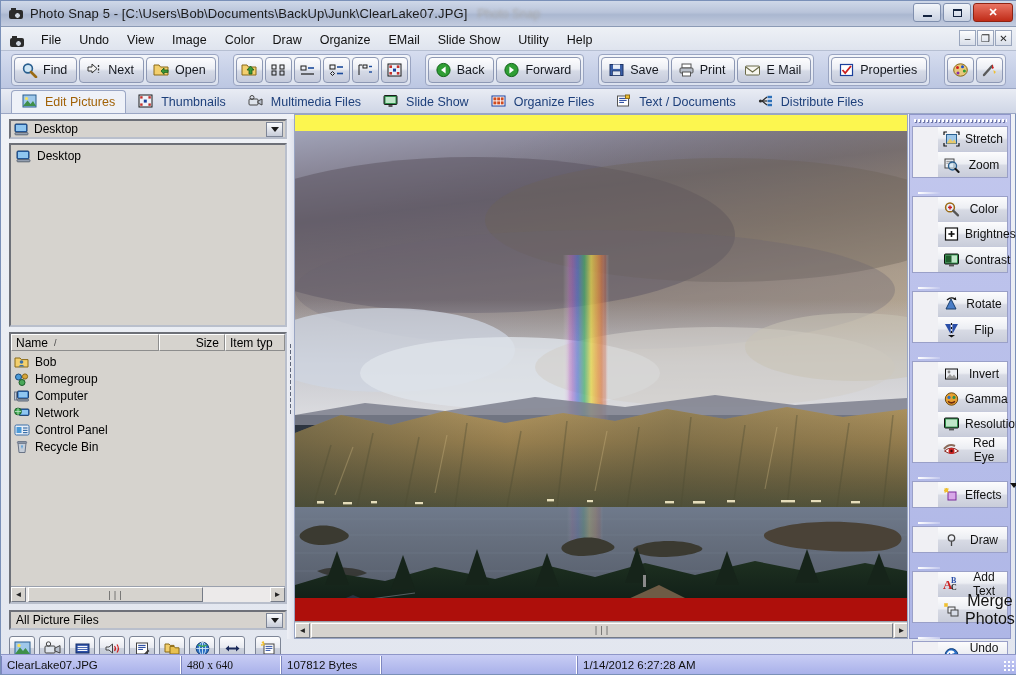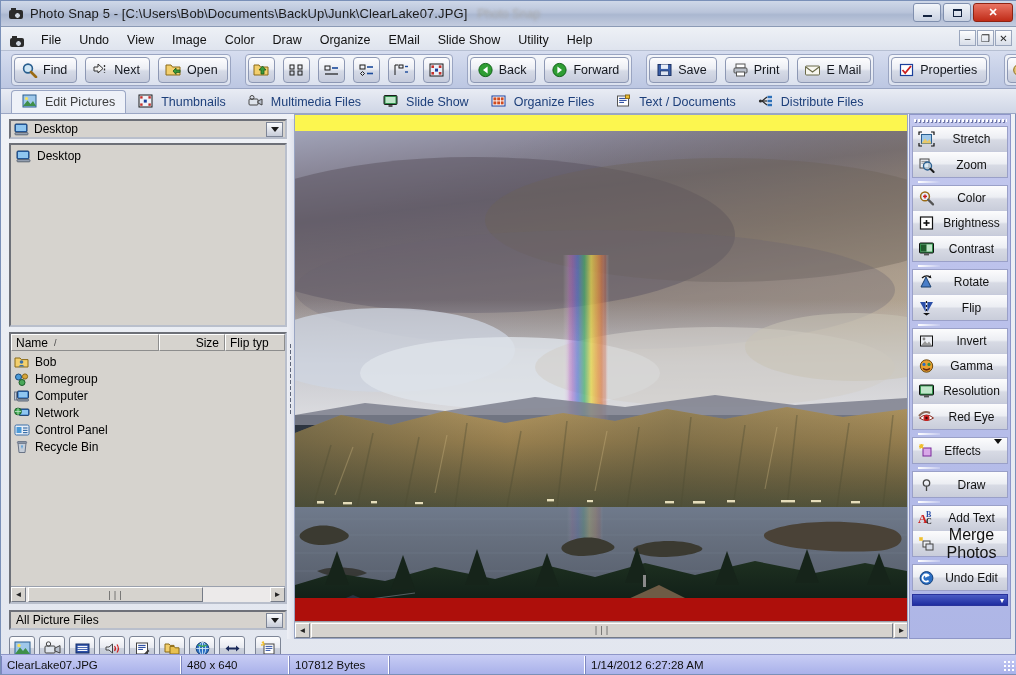--- a/index.html
+++ b/index.html
@@ -53,42 +53,42 @@
   
   .toolbar{
     position:absolute; left:0; top:50px; width:1016px; height:38px;
     background:linear-gradient(#d6ddef 0%, #c8d1e8 50%, #bcc7e2 100%);
     border-bottom:1px solid #9aa6c4;
     display:flex; align-items:center; padding-left:6px;
   }
   .grip{ width:6px;height:26px; margin:0 3px 0 1px;
         background-image:radial-gradient(#ffffff 40%, transparent 41%), radial-gradient(#8a93ad 40%, transparent 41%);
         background-size:3px 4px,3px 4px; background-position:0 0,1px 1px;}
-  .tgroup{ display:flex; align-items:center; gap:8px;
+  .tgroup{ display:flex; align-items:center; gap:2px;
            border:1px solid #9aa5c2; border-radius:4px; padding:2px;
            background:linear-gradient(#f4f6fa,#dbe1ee); margin-right:4px;}
   .tbtn{ display:flex;align-items:center;gap:5px; height:26px; padding:0 9px 0 6px;
          border:1px solid #8d98b4; border-radius:4px;
          background:linear-gradient(#fdfdfe 0%,#eceef4 45%,#d5dae6 55%,#c5cbdc 100%);
          font-size:12.5px;color:#15181f; white-space:nowrap;}
   .tbtn.sq{ padding:0 4px; }
   .tsep{ width:1px;height:24px;background:#9aa5c2;margin:0 5px; box-shadow:1px 0 0 #fff;}
   .ico{ width:17px;height:16px; flex:0 0 auto; position:relative;}
 
   
   .tabs{
     position:absolute; left:0; top:88px; width:1016px; height:25px;
     background:linear-gradient(#e9ecf4,#cfd6e6);
     border-bottom:1px solid #9aa6c4;
     display:flex; align-items:flex-end; padding-left:10px; gap:2px;
   }
   .tab{ display:flex;align-items:center;gap:6px; height:22px; padding:0 10px;
         font-size:12.5px;color:#1d3f7a; white-space:nowrap;}
   .tab.active{ background:#eef1f8; border:1px solid #9aa6c4; border-bottom:none;
-               border-radius:4px 4px 0 0; color:#404040; height:23px;}
+               border-radius:4px 4px 0 0; color:#a16207; height:23px;}
 
   
   .leftpane{ position:absolute; left:8px; top:118px; width:278px; height:520px; }
   .combo{ width:100%; height:20px; border:2px inset #b9bfcc; background:#d6d3ce;
           display:flex;align-items:center; padding-left:3px; position:relative; font-size:12px;}
   .combo .arrow{ position:absolute; right:2px; top:1px; width:17px;height:15px;
           border:1px solid #7d8596; background:linear-gradient(#fafbfd,#c7ccd8);
           display:flex;align-items:center;justify-content:center;}
   .caret{width:0;height:0;border-left:4px solid transparent;border-right:4px solid transparent;border-top:5px solid #1a1a1a;}
   .treebox{ margin-top:4px; width:100%; height:184px; border:2px inset #b9bfcc;
@@ -134,21 +134,21 @@
             border:1px solid; border-color:#fff #757b87 #757b87 #fff; background:#d6d3ce;
             display:flex;align-items:center;justify-content:center;color:#555;font-size:9px;letter-spacing:1px;}
 
   
   .rightpane{ position:absolute; left:908px; top:113px; width:102px; height:525px;
               background:linear-gradient(#c3c8ee,#aeb6e6); border:1px solid #8e96c8;
               padding:2px; }
   .rp-grip{ height:6px; width:94px; margin:1px auto 2px;
      background-image:radial-gradient(#ffffff 40%, transparent 41%), radial-gradient(#6e76a5 40%, transparent 41%);
      background-size:4px 5px,4px 5px; background-position:0 0,1px 1px;}
-  .rgroup{ border:1px solid #9aa0c8; background:#f0f0f4; margin-bottom:1px;}
+  .rgroup{ border:1px solid #9aa0c8; background:#f0f0f4; margin-bottom:12px;padding-left:25px;}
   .rbtn{ display:flex;align-items:center; height:25px; padding-left:5px; gap:5px;
          background:linear-gradient(#fcfcfd 0%,#eceef3 46%,#d7dae4 54%,#c9cdda 100%);
          border-bottom:1px solid #c6cadb; font-size:12px; color:#111; position:relative;}
   .rbtn:last-child{border-bottom:none;}
   .rbtn .lbl{ flex:1; text-align:center; padding-right:4px;}
   .rsep{ height:6px; position:relative;}
   .rsep:after{content:"";position:absolute;left:6px;top:2px;width:22px;height:2px;
               background:linear-gradient(90deg,#ffffff,#c3c8ee);}
   .rp-bottom{ margin-top:3px; height:12px; background:linear-gradient(#4a5cc4,#1f2da0);
               border:1px solid #28329b; display:flex;align-items:center;justify-content:flex-end;padding-right:3px;}
@@ -536,21 +536,21 @@
       </div>
     </div>
 
     <div class="listbox">
       <div class="lhead">
         <div style="width:148px;">
           <span>Name</span>
           <span style="margin-left:6px;font-size:9px;color:#444;">/</span>
         </div>
         <div style="width:66px;justify-content:flex-end;padding-right:5px;">Size</div>
-        <div style="flex:1;">Flip typ</div>
+        <div style="flex:1;">Item typ</div>
       </div>
       <div class="lbody">
         <div class="lrow">
           <span class="ico" style="width:16px;height:14px;">
             <svg width="16" height="14" viewBox="0 0 16 14">
                 <path d="M1 12 L1 3 L6 3 L7.4 4.6 L14 4.6 L14 12 Z" fill="#f3cf6d" stroke="#8a6a18"></path>
                 <circle cx="7.5" cy="7" r="1.8" fill="#3a6fa8"></circle>
                 <path d="M4.6 11.6 C5 9.4 10 9.4 10.4 11.6 Z" fill="#3a6fa8"></path>
               </svg>
           </span>
@@ -1103,20 +1103,20 @@
       </div>
     </div>
 
     <div class="rp-bottom">
       <span class="gl">▾</span>
     </div>
   </div>
 
   <div class="statusbar">
     <div class="scell" style="width:180px;">ClearLake07.JPG</div>
-    <div class="scell" style="width:108px;">480 x 640</div>
+    <div class="scell" style="width:100px;font-family:Liberation Serif, serif;">480 x 640</div>
     <div class="scell" style="width:100px;">107812 Bytes</div>
     <div class="scell" style="width:196px;"></div>
     <div class="scell" style="flex:1;">1/14/2012 6:27:28 AM</div>
     <div class="sgrip"></div>
   </div>
 
 </div>
 
 </body></html>

